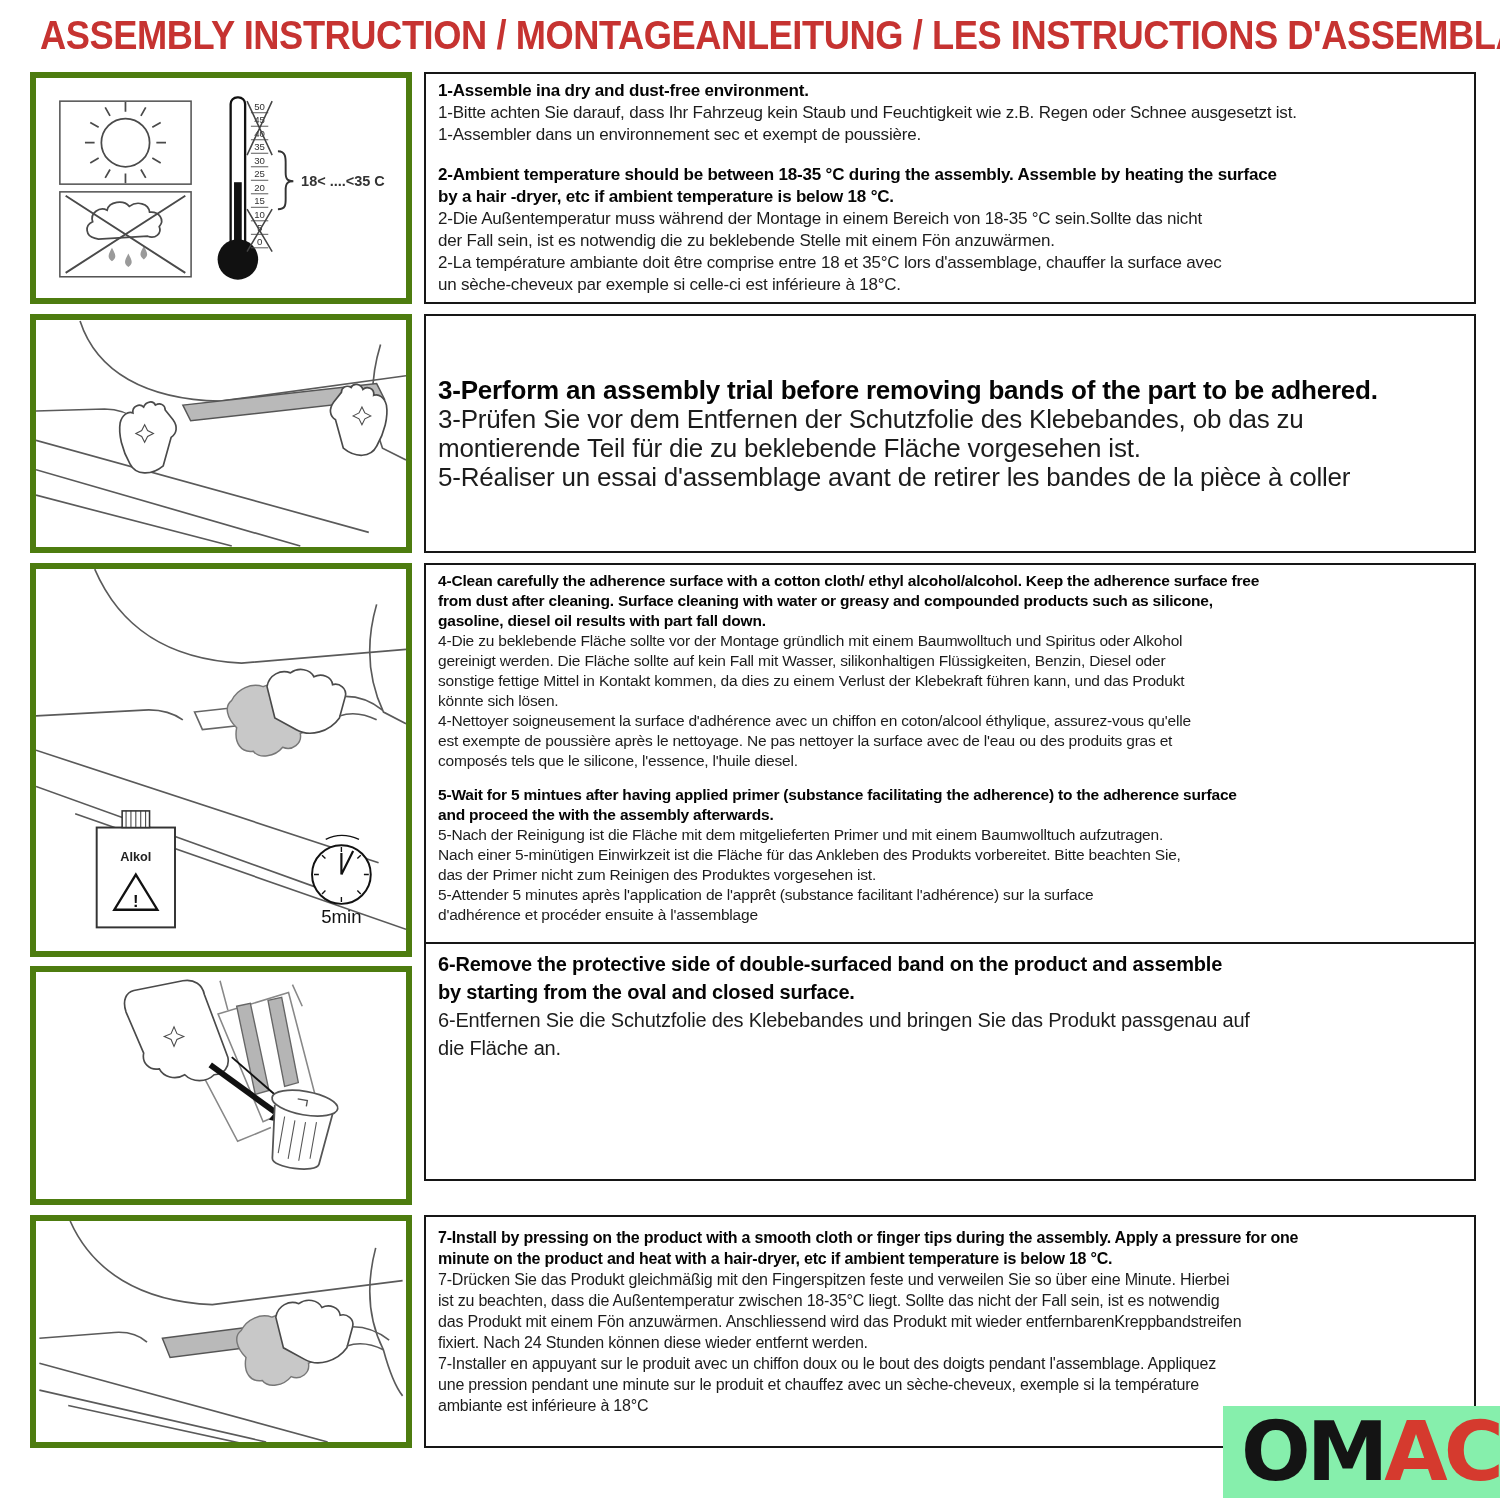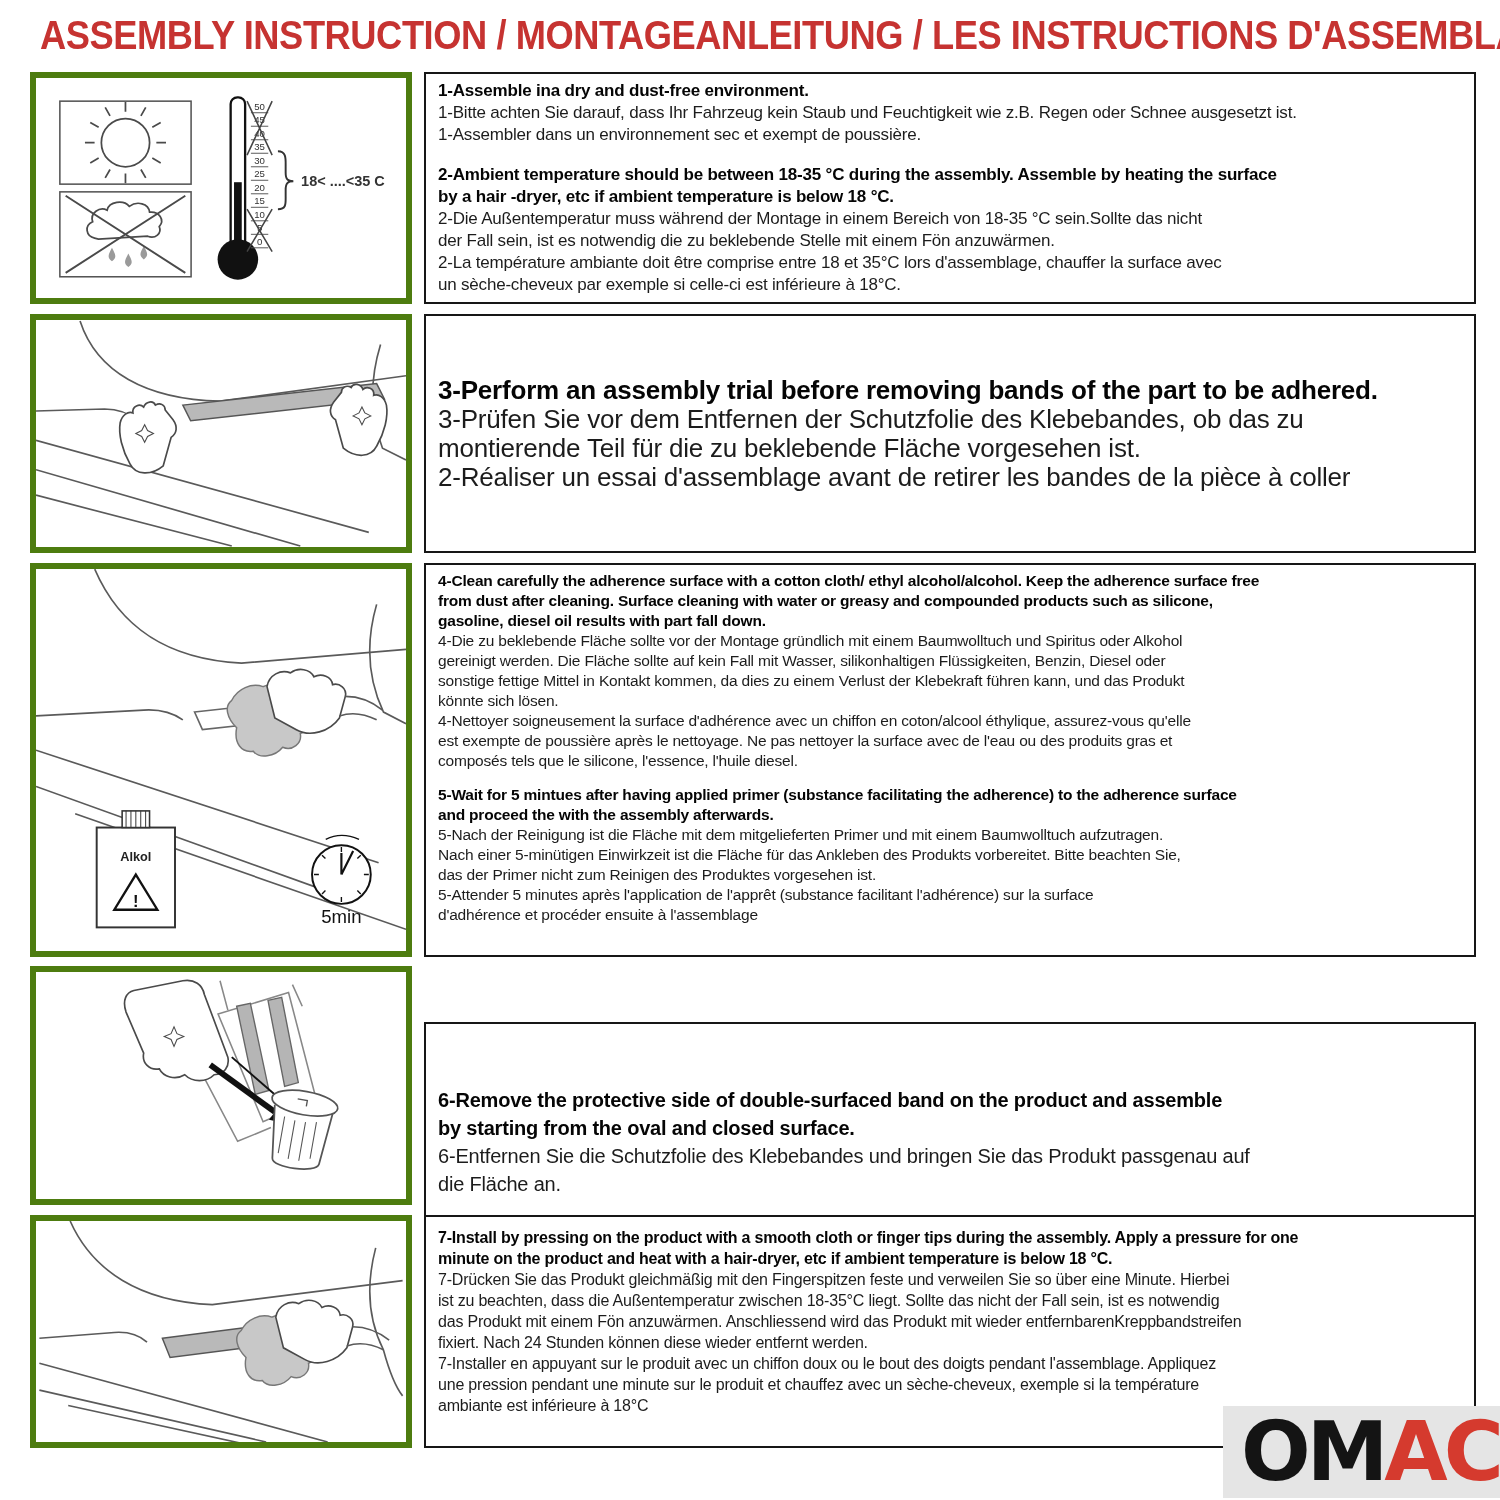--- a/index.html
+++ b/index.html
@@ -9,25 +9,25 @@
          white-space:nowrap;letter-spacing:-.5px;transform:scaleX(.885);transform-origin:left top;}
   .illus{position:absolute;left:30px;width:382px;border:6px solid #4d7c0f;background:#fff;box-sizing:border-box;}
   .tbox{position:absolute;left:424px;width:1052px;border:2px solid #161616;background:#fff;box-sizing:border-box;
         padding:6px 12px;display:flex;flex-direction:column;}
   .tbox p{margin:0;white-space:pre-line;letter-spacing:-.2px;color:#1c1c1c;}
   .tbox p.bold{font-weight:bold;color:#050505;}
   
   .s1 .illus{top:72px;height:232px;}   .s1 .tbox{top:72px;height:232px;font-size:17px;line-height:22px;}
   .s2 .illus{top:314px;height:239px;}  .s2 .tbox{top:314px;height:239px;font-size:26px;line-height:29px;justify-content:center;}
   .s3 .illus{top:563px;height:394px;}  .s3 .tbox{top:563px;height:394px;font-size:15.5px;line-height:20px;}
-  .s4 .illus{top:966px;height:239px;}  .s4 .tbox{top:1022px;height:239px;font-size:20px;line-height:28px;justify-content:center;}
+  .s4 .illus{top:966px;height:239px;}  .s4 .tbox{top:942px;height:239px;font-size:20px;line-height:28px;justify-content:flex-start;}
   .s5 .illus{top:1215px;height:233px;} .s5 .tbox{top:1215px;height:233px;font-size:16px;line-height:21px;padding-top:10px;}
   .s1 .gap{height:22px;} .s3 .gap{height:14px;}
   .illus svg{display:block;width:100%;height:100%;}
-  .logo{position:absolute;right:0;top:1406px;background:#e5e5e5;padding-left:18px;
+  .logo{position:absolute;right:0;top:1406px;background:#86efac;padding-left:18px;
         font-family:"DejaVu Sans",sans-serif;font-weight:bold;font-size:82px;line-height:92px;letter-spacing:-4px;}
   .logo .lb{color:#141414;} .logo .lr{color:#d53a2e;}
   text{font-family:"Liberation Sans",sans-serif;}
 </style>
 </head>
 <body>
 
 <div class="page">
 
   <div class="title">ASSEMBLY INSTRUCTION / MONTAGEANLEITUNG / LES INSTRUCTIONS D'ASSEMBLAGE</div>
@@ -112,21 +112,21 @@
         <g fill="#fff" stroke="#4a4a4a" stroke-width="1.7" transform="translate(444,-18) scale(-1,1)">
           <path d="M96,146 C88,132 84,116 86,104 C88,96 94,92 99,94 C98,87 106,84 110,88 C112,82 120,81 122,86 C127,83 132,86 132,91 L140,101 C145,108 144,115 138,119 L130,148 C118,158 102,158 96,146 Z"></path>
           <path d="M108,112 l3,-6 l3,6 l6,3 l-6,3 l-3,6 l-3,-6 l-6,-3 Z" fill="none" stroke-width="1.1"></path>
         </g>
       </svg>
     </div>
     <div class="tbox">
         <p class="bold">3-Perform an assembly trial before removing bands of the part to be adhered.</p>
         <p>3-Prüfen Sie vor dem Entfernen der Schutzfolie des Klebebandes, ob das zu
 montierende Teil für die zu beklebende Fläche vorgesehen ist.</p>
-        <p>2-Réaliser un essai d'assemblage avant de retirer les bandes de la pièce à coller</p>
+        <p>5-Réaliser un essai d'assemblage avant de retirer les bandes de la pièce à coller</p>
       </div>
   </div>
 
   <div class="s3">
     <div class="illus">
       <svg viewBox="0 0 378 390">
         <g fill="none" stroke="#5a5a5a" stroke-width="1.7">
           <path d="M60,0 C85,58 132,92 210,96 L378,82"></path>
           <path d="M348,36 C337,74 339,112 355,146 L378,158"></path>
           <path d="M0,150 L110,144 C126,143 140,147 150,154"></path>

